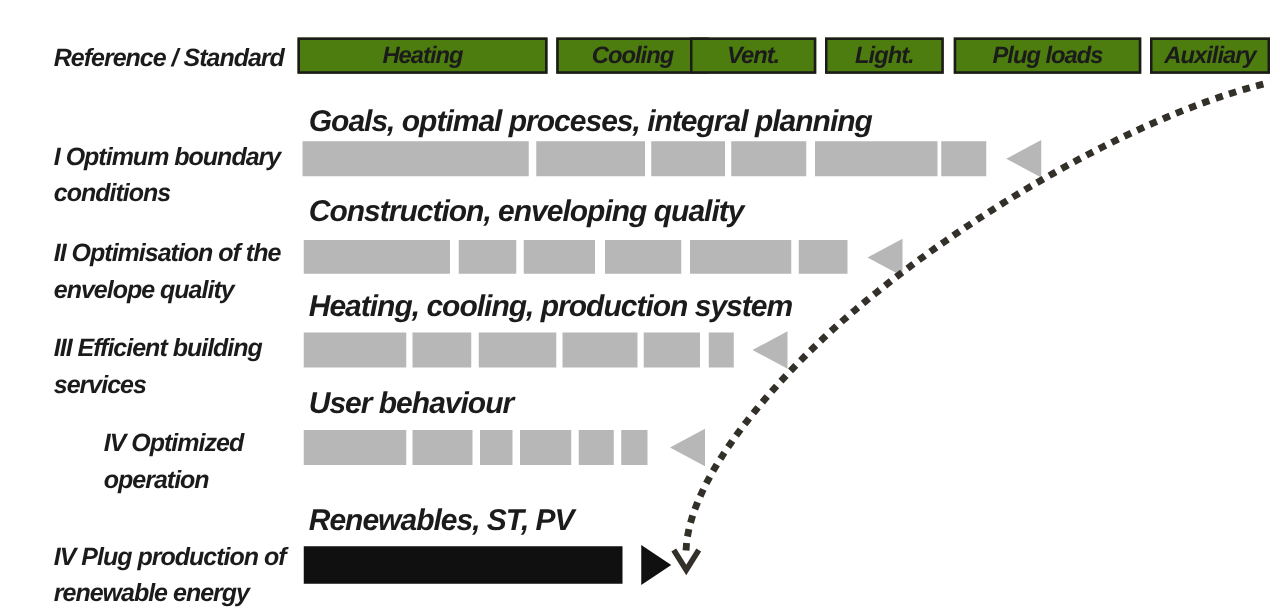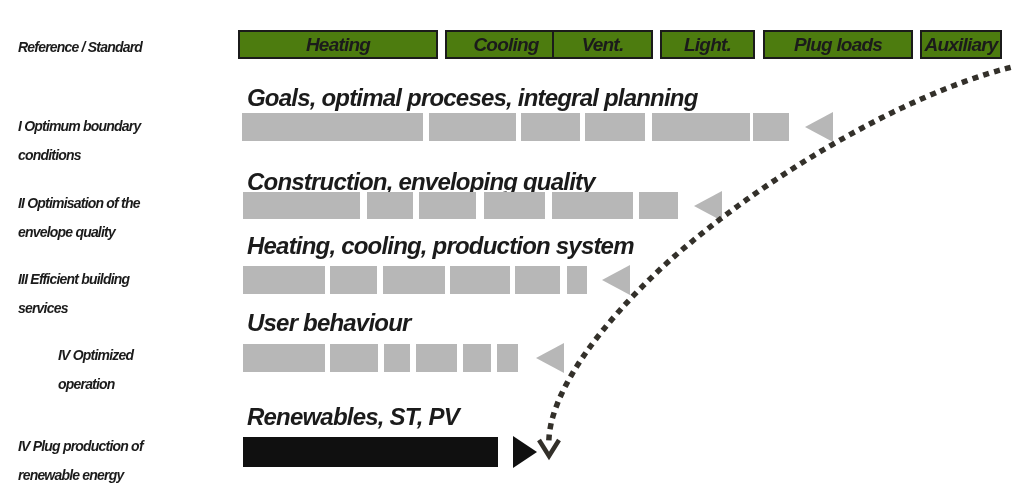--- a/index.html
+++ b/index.html
@@ -6,24 +6,24 @@
   .canvas{
     position:relative;
     width:1024px;height:492px;
     background:#ffffff;
     font-family:"Liberation Sans", sans-serif;
     color:#1b1b1b;
     overflow:hidden;
   }
   .lbl{
     position:absolute;
-    left:18px;
+    left:43px;
     font-weight:bold;
     font-style:italic;
-    font-size:14px;
+    font-size:20px;
     line-height:29px;
     letter-spacing:-0.8px;
     white-space:nowrap;
   }
   .hdrbox{
     position:absolute;
     top:30px;height:29px;
     border:2px solid #1b1b1b;
     box-sizing:border-box;
     background:#4d7c0f;
@@ -48,21 +48,21 @@
 
 <div class="canvas">
 
   <div class="lbl" style="top:33px;">Reference / Standard</div>
 
   <div class="hdrbox" style="left:238px;width:200px;">Heating</div>
   <div class="hdrbox" style="left:445px;width:122px;">Cooling</div>
   <div class="hdrbox" style="left:552px;width:101px;">Vent.</div>
   <div class="hdrbox" style="left:763px;width:150px;">Plug loads</div>
   <div class="hdrbox" style="left:660px;width:95px;">Light.</div>
-  <div class="hdrbox" style="left:920px;width:82px;">Auxiliary</div>
+  <div class="hdrbox" style="left:920px;width:96px;">Auxiliary</div>
 
   <div class="lbl" style="top:112px;">
     <span>I Optimum boundary</span><br>
     <span>conditions</span>
   </div>
   <div class="lbl" style="top:189px;">
     <span>II Optimisation of the</span><br>
     <span>envelope quality</span>
   </div>
   <div class="lbl" style="top:265px;">
@@ -72,21 +72,21 @@
   <div class="lbl" style="top:341px;margin-left:40px;">
     <span>IV Optimized</span><br>
     <span>operation</span>
   </div>
   <div class="lbl" style="top:432px;">
     <span>IV Plug production of</span><br>
     <span>renewable energy</span>
   </div>
 
   <div class="cat" style="top:84px;">Goals, optimal proceses, integral planning</div>
-  <div class="cat" style="top:156px;margin-top:12px;">Construction, enveloping quality</div>
+  <div class="cat" style="top:156px;">Construction, enveloping quality</div>
   <div class="cat" style="top:232px;">Heating, cooling, production system</div>
   <div class="cat" style="top:309px;">User behaviour</div>
   <div class="cat" style="top:403px;">Renewables, ST, PV</div>
 
   <div id="bars">
       <div class="seg" style="left: 242px; top: 113px; width: 181px; height: 28px; background: rgb(183, 183, 183);"></div>
       <div class="seg" style="left: 429px; top: 113px; width: 87px; height: 28px; background: rgb(183, 183, 183);"></div>
       <div class="seg" style="left: 521px; top: 113px; width: 59px; height: 28px; background: rgb(183, 183, 183);"></div>
       <div class="seg" style="left: 585px; top: 113px; width: 60px; height: 28px; background: rgb(183, 183, 183);"></div>
       <div class="seg" style="left: 652px; top: 113px; width: 98px; height: 28px; background: rgb(183, 183, 183);"></div>

